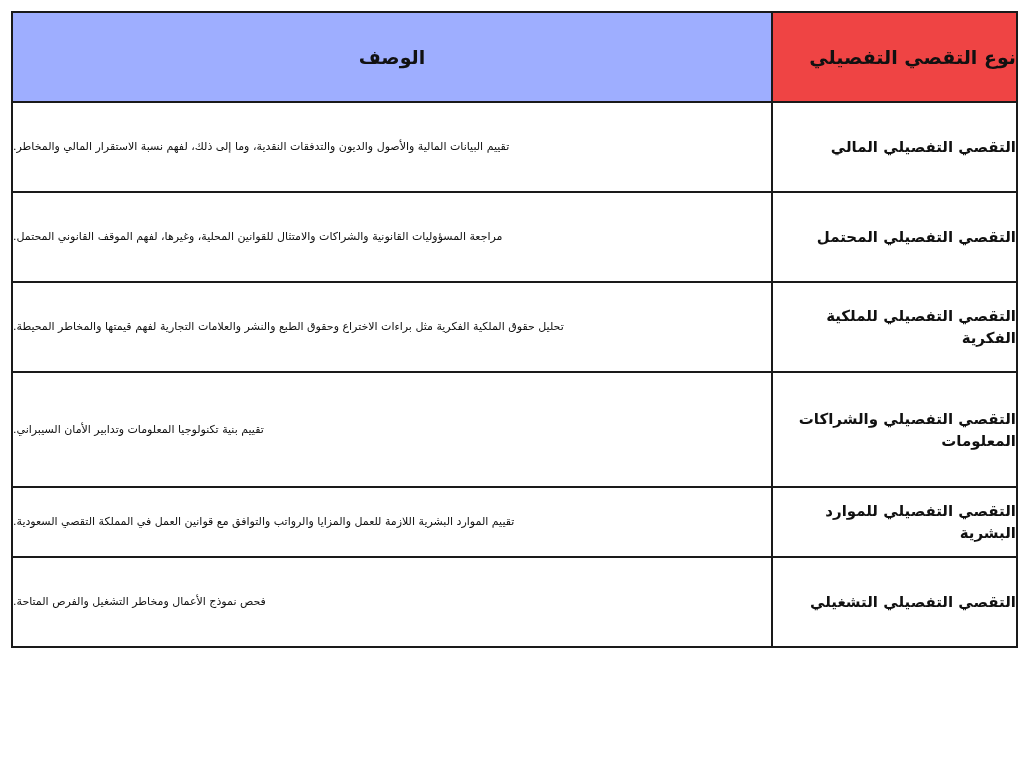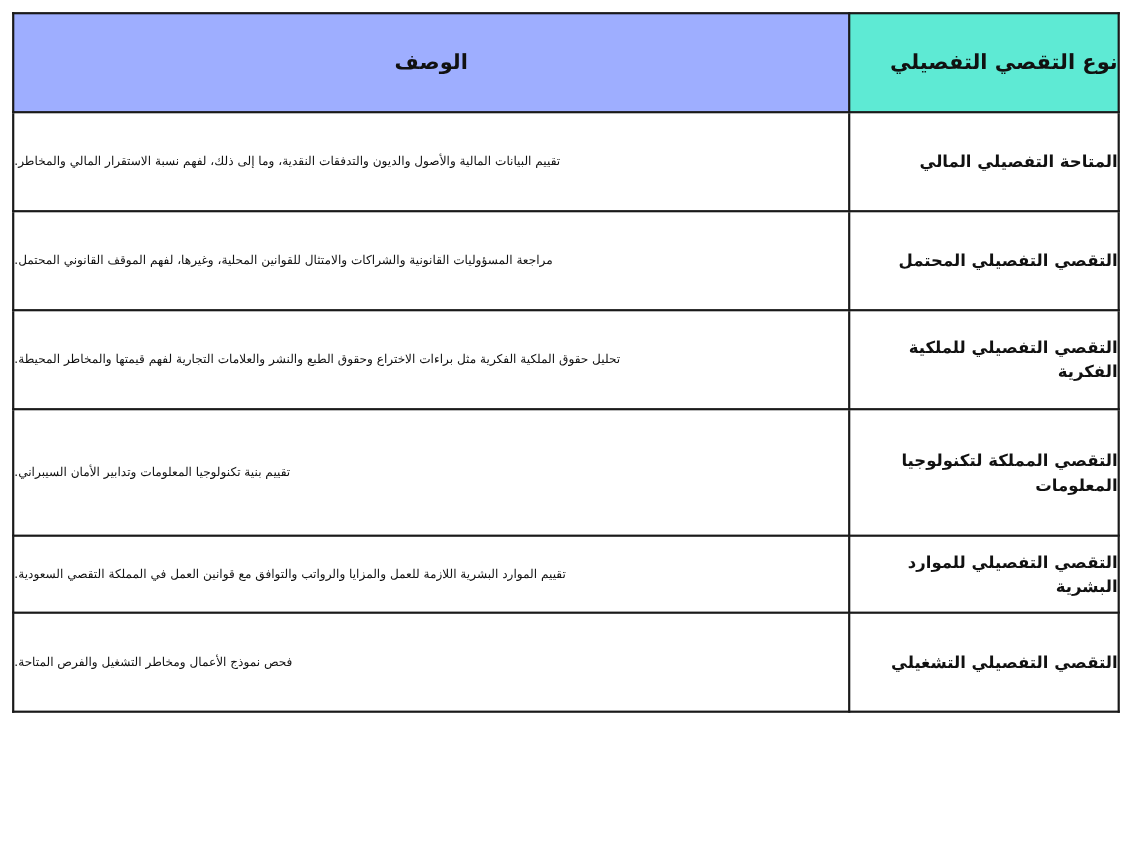--- a/index.html
+++ b/index.html
@@ -66,39 +66,39 @@
 <body>
 
 <div class="table-wrap">
   <table class="due-table">
     <colgroup>
       <col class="col-type">
       <col class="col-desc">
     </colgroup>
     <thead>
       <tr>
-        <th class="type-head" style="background: #5eead4;">نوع التقصي التفصيلي</th>
+        <th class="type-head" style="background: #ef4444;">نوع التقصي التفصيلي</th>
         <th class="desc-head" style="background: rgb(158, 174, 255);">الوصف</th>
       </tr>
     </thead>
     <tbody>
       <tr style="height:90px">
-        <td class="type-cell">المتاحة التفصيلي المالي</td>
+        <td class="type-cell">التقصي التفصيلي المالي</td>
         <td class="desc-cell">تقييم البيانات المالية والأصول والديون والتدفقات النقدية، وما إلى ذلك، لفهم نسبة الاستقرار المالي والمخاطر.</td>
       </tr>
       <tr style="height:90px">
         <td class="type-cell">التقصي التفصيلي المحتمل</td>
         <td class="desc-cell">مراجعة المسؤوليات القانونية والشراكات والامتثال للقوانين المحلية، وغيرها، لفهم الموقف القانوني المحتمل.</td>
       </tr>
       <tr style="height:90px">
         <td class="type-cell">التقصي التفصيلي للملكية الفكرية</td>
         <td class="desc-cell">تحليل حقوق الملكية الفكرية مثل براءات الاختراع وحقوق الطبع والنشر والعلامات التجارية لفهم قيمتها والمخاطر المحيطة.</td>
       </tr>
       <tr style="height:115px">
-        <td class="type-cell">التقصي المملكة لتكنولوجيا المعلومات</td>
+        <td class="type-cell">التقصي التفصيلي والشراكات المعلومات</td>
         <td class="desc-cell">تقييم بنية تكنولوجيا المعلومات وتدابير الأمان السيبراني.</td>
       </tr>
       <tr style="height:70px">
         <td class="type-cell">التقصي التفصيلي للموارد البشرية</td>
         <td class="desc-cell">تقييم الموارد البشرية اللازمة للعمل والمزايا والرواتب والتوافق مع قوانين العمل في المملكة التقصي السعودية.</td>
       </tr>
       <tr style="height:90px">
         <td class="type-cell">التقصي التفصيلي التشغيلي</td>
         <td class="desc-cell">فحص نموذج الأعمال ومخاطر التشغيل والفرص المتاحة.</td>
       </tr>

